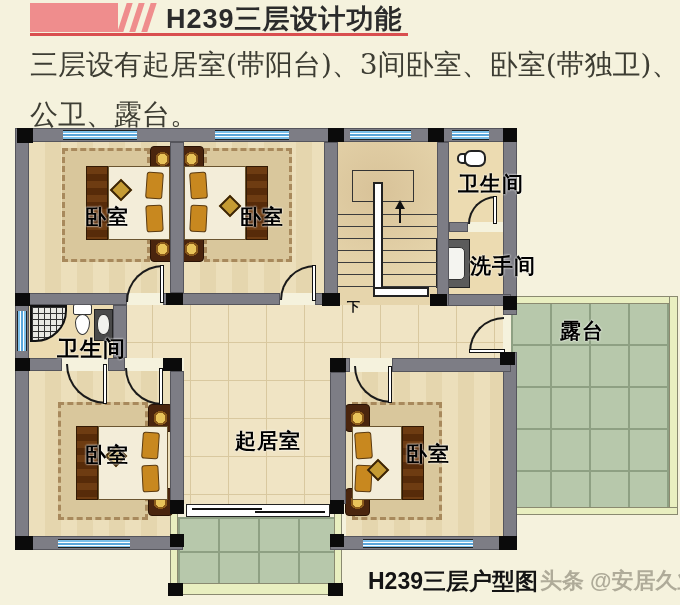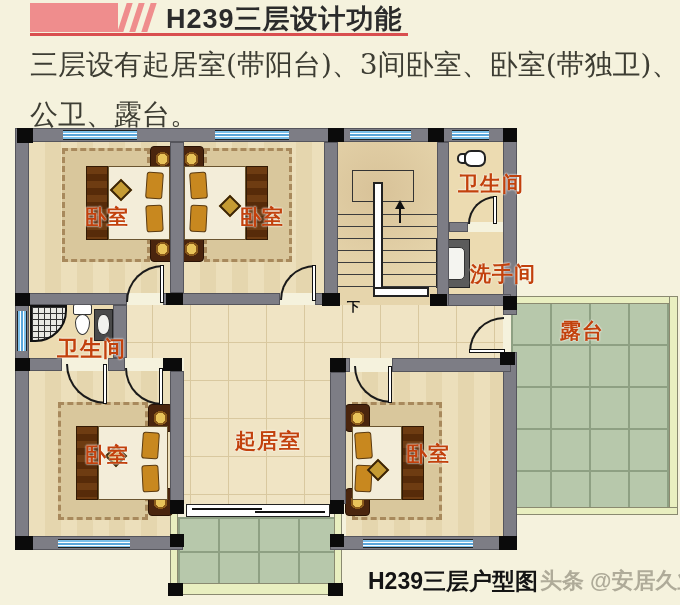--- a/index.html
+++ b/index.html
@@ -33,21 +33,21 @@
          background-size:38px 38px;}
   .bath{background:var(--bathfloor);}
   .win{z-index:50;border-top:1px solid #222;border-bottom:1px solid #222;
        background:repeating-linear-gradient(180deg,#7cc0ea 0 2px,#ffffff 2px 3px,var(--winblue) 3px 5px,#ffffff 5px 6px,#7cc0ea 6px 8px);}
   .winv{z-index:50;border-left:1px solid #222;border-right:1px solid #222;
        background:repeating-linear-gradient(90deg,#7cc0ea 0 2px,#ffffff 2px 3px,var(--winblue) 3px 5px,#ffffff 5px 6px,#7cc0ea 6px 8px);}
   .arc{z-index:35;border:0 solid #1a1a1a;background:transparent;}
   .arc.nw{border-top:2px solid #1a1a1a;border-left:2px solid #1a1a1a;border-top-left-radius:100% 100%;}
   .arc.sw{border-bottom:2px solid #1a1a1a;border-left:2px solid #1a1a1a;border-bottom-left-radius:100% 100%;}
   .leaf{z-index:36;background:#fff;border:1px solid #111;}
-  .rlabel{z-index:60;font-weight:700;color:#c2410c;font-size:21px;letter-spacing:1px;white-space:nowrap;
+  .rlabel{z-index:60;font-weight:700;color:#000000;font-size:21px;letter-spacing:1px;white-space:nowrap;
           text-shadow:0 0 2px rgba(255,255,255,.85),0 0 2px rgba(255,255,255,.85);}
   
   .carpet{z-index:2;background:#d9c79c;border:3px dashed #a8895c;}
   .ns{z-index:3;background:#4a250e;border:1px solid #2a1305;border-radius:4px;
       background-image:radial-gradient(circle at 50% 50%,#e8c35a 0 5px,#8a5a1a 5px 7px,transparent 7px);}
   .blanket{z-index:3;background:repeating-linear-gradient(180deg,#6e3c12 0 7px,#572b09 7px 14px);border:1px solid #331a04;}
   .mattress{z-index:3;background:#f3edd9;border:1px solid #6a5530;}
   .pillow{z-index:4;background:#c8881f;border:1px solid #5a3a10;border-radius:3px;}
   .diamond{z-index:4;width:16px;height:16px;background:#c59b33;border:2px solid #3a2408;transform:rotate(45deg);}
   .fixture{z-index:5;}
@@ -230,19 +230,19 @@
 <div class="abs pillow" style="left:355px;top:432px;width:17px;height:27px;transform:rotate(-4deg);"></div>
 <div class="abs pillow" style="left:355px;top:465px;width:17px;height:27px;transform:rotate(3deg);"></div>
 <div class="abs diamond" style="left:370px;top:462px;"></div>
 
 <div class="abs rlabel" style="left:85px;top:203px;">卧室</div>
 <div class="abs rlabel" style="left:240px;top:203px;">卧室</div>
 <div class="abs rlabel" style="left:85px;top:441px;">卧室</div>
 <div class="abs rlabel" style="left:406px;top:440px;">卧室</div>
 <div class="abs rlabel" style="left:458px;top:170px;">卫生间</div>
 <div class="abs rlabel" style="left:57px;top:334px;font-size:22px;">卫生间</div>
-<div class="abs rlabel" style="left:470px;top:260px;">洗手间</div>
+<div class="abs rlabel" style="left:470px;top:252px;">洗手间</div>
 <div class="abs rlabel" style="left:235px;top:427px;">起居室</div>
 <div class="abs rlabel" style="left:560px;top:317px;">露台</div>
 <div class="abs" style="left:347px;top:298px;font-size:13px;color:#111;z-index:60;font-weight:600;">下</div>
 
 <div class="abs caption" style="left:368px;top:566px;">H239三层户型图</div>
 <div class="abs watermark" style="left:540px;top:566px;">头条 @安居久业</div>
 
 </body></html>

